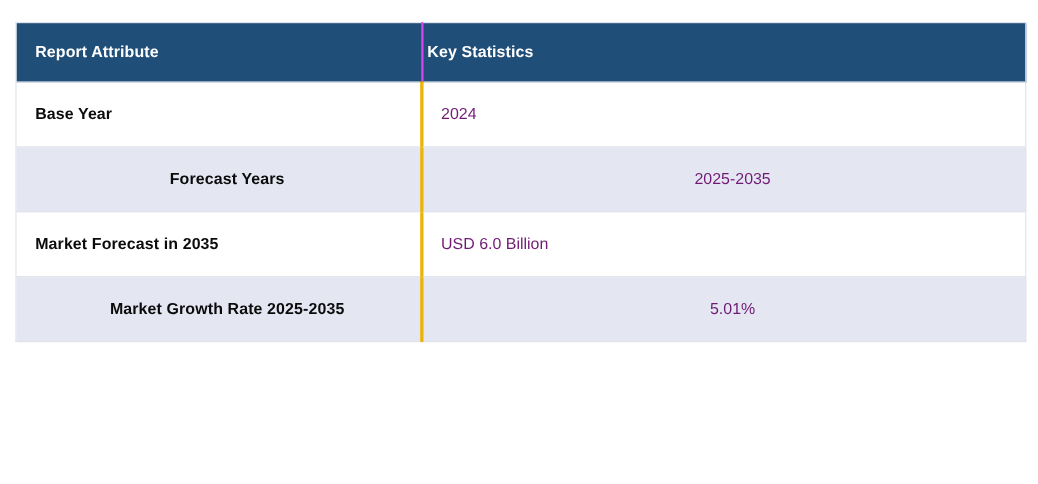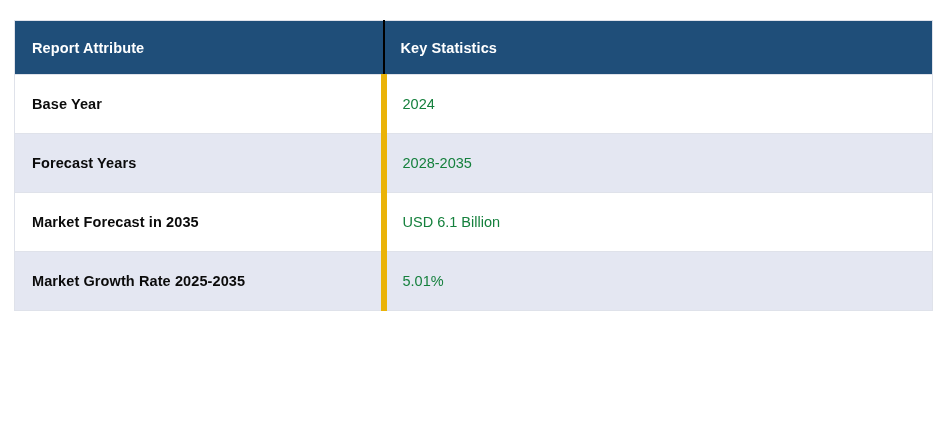--- a/index.html
+++ b/index.html
@@ -41,50 +41,50 @@
     font-size: 14.5px;
     font-weight: bold;
     text-align: left;
     height: 53px;
     padding: 0 0 0 17px;
     border: none;
     vertical-align: middle;
     letter-spacing: 0.1px;
   }
   thead th.hdr-stat {
-    border-left: 2px solid #000000;
-    padding-left: 16px;
+    border-left: 2px solid #d946ef;
+    padding-left: 4px;
   }
 
   tbody tr { height: 59px; }
 
   tbody tr.row-even  { background: #ffffff; }
-  tbody tr.row-odd   { background: #E4E7F2; }
+  tbody tr.row-odd   { background: #E4E7F2; text-align: center; }
 
   tbody td {
     height: 59px;
     vertical-align: middle;
     font-size: 14.5px;
     border-top: 1px solid #dfe2ea;
     box-sizing: border-box;
     margin-left: 20px;
   }
 
   tbody td.cell-attr {
     font-weight: bold;
     color: #0b0b0b;
     padding-left: 17px;
     letter-spacing: 0.1px;
   }
 
   tbody td.cell-stat {
     font-weight: normal;
-    color: #15803d;
+    color: #701a75;
     padding-left: 16px;
-    border-left: 6px solid #eab308;
+    border-left: 3px solid #eab308;
   }
 </style>
 </head>
 <body>
 
 <div class="table-wrap">
   <table class="stats-table">
     <colgroup>
       <col class="col-attr">
       <col class="col-stat">
@@ -95,25 +95,25 @@
         <th class="hdr-stat">Key Statistics</th>
       </tr>
     </thead>
     <tbody>
       <tr class="row-even">
         <td class="cell-attr">Base Year</td>
         <td class="cell-stat">2024</td>
       </tr>
       <tr class="row-odd">
         <td class="cell-attr">Forecast Years</td>
-        <td class="cell-stat">2028-2035</td>
+        <td class="cell-stat">2025-2035</td>
       </tr>
       <tr class="row-even">
         <td class="cell-attr">Market Forecast in 2035</td>
-        <td class="cell-stat">USD 6.1 Billion</td>
+        <td class="cell-stat">USD 6.0 Billion</td>
       </tr>
       <tr class="row-odd">
         <td class="cell-attr">Market Growth Rate 2025-2035</td>
         <td class="cell-stat">5.01%</td>
       </tr>
     </tbody>
   </table>
 </div>
 
 </body></html>

